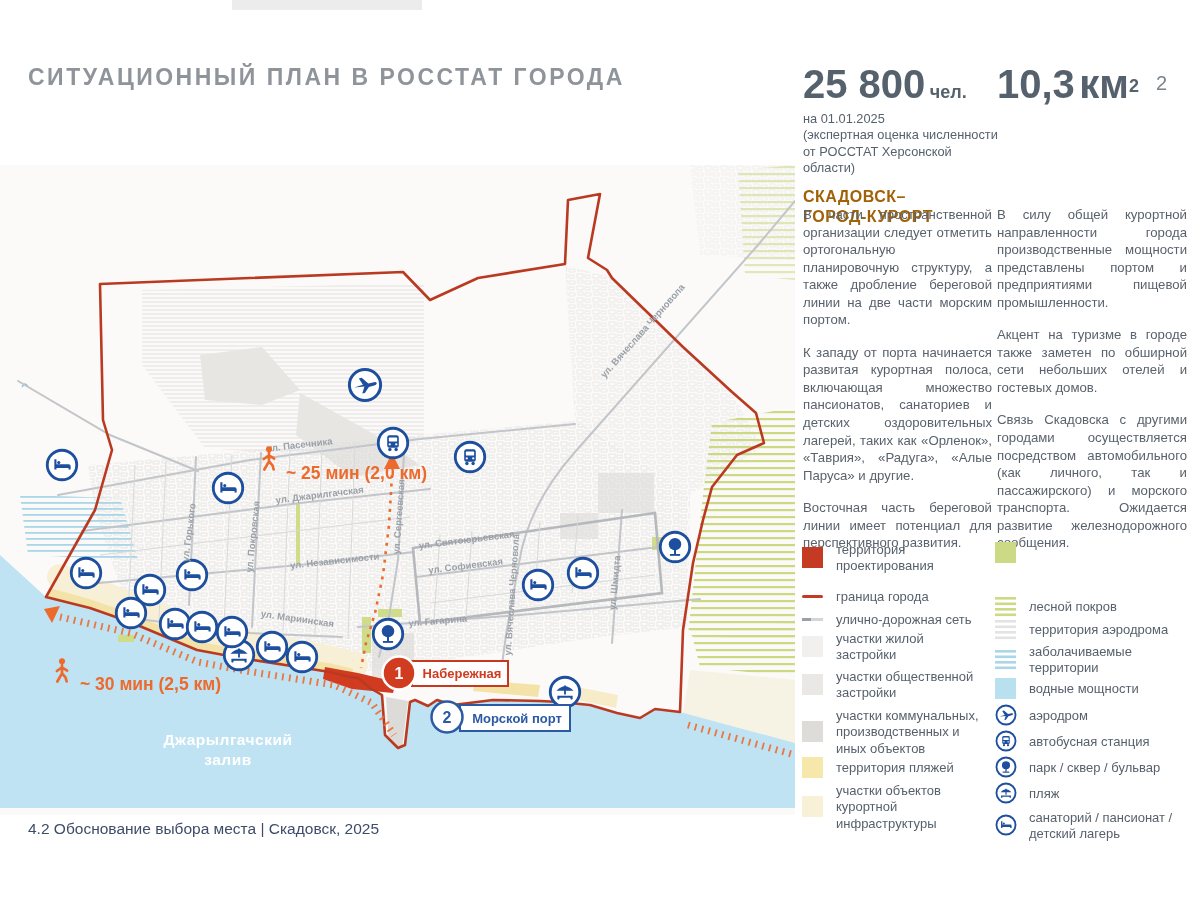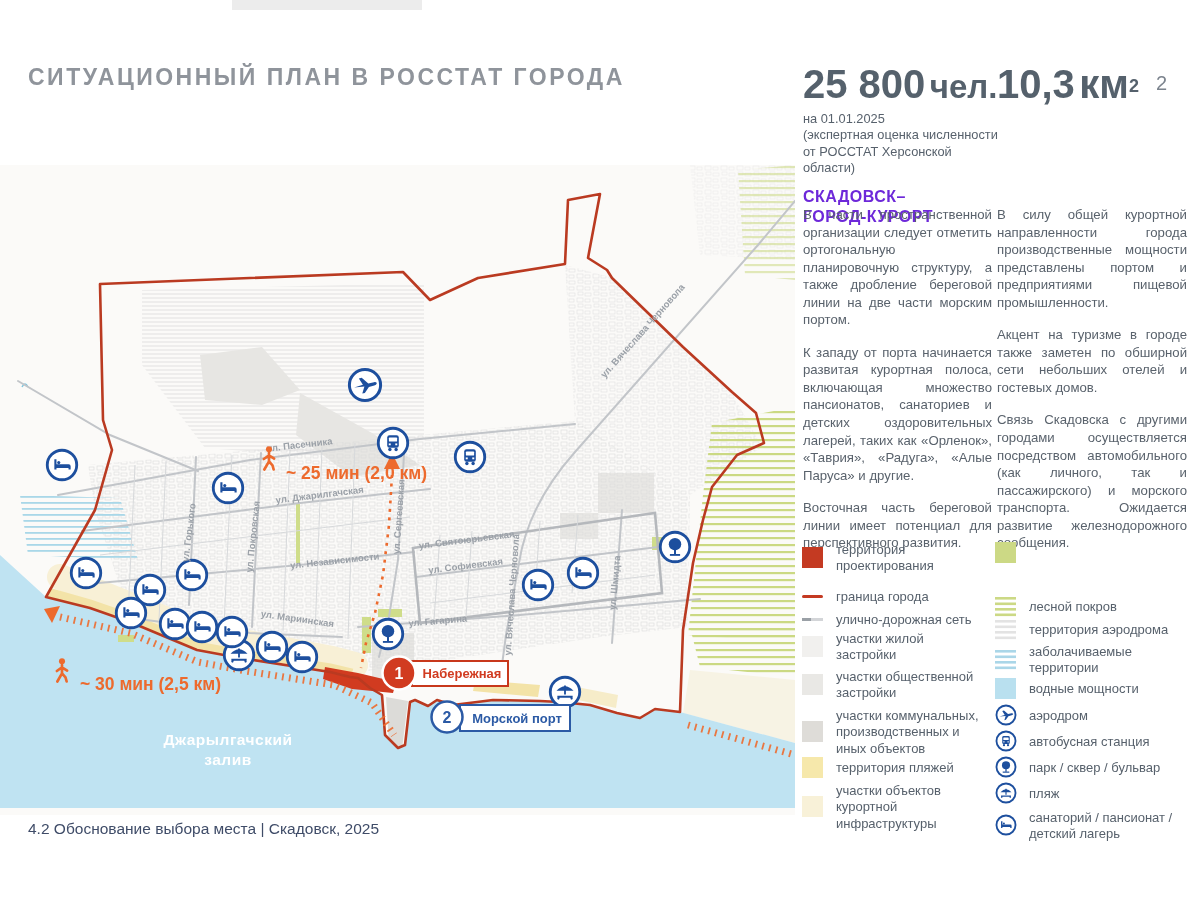--- a/index.html
+++ b/index.html
@@ -5,24 +5,24 @@
   html,body{margin:0;padding:0}
   body{width:1200px;height:900px;position:relative;background:#fff;overflow:hidden;
        font-family:"Liberation Sans",sans-serif;color:#5a636d}
   .abs{position:absolute}
   .page-title{left:28px;top:64px;font-size:23px;font-weight:bold;letter-spacing:2.5px;color:#8f949b;white-space:nowrap}
   .page-num{left:1156px;top:72px;font-size:20px;color:#7c848e}
   .top-strip{left:232px;top:0;width:190px;height:10px;background:#ececec}
 
   .stat-big{font-weight:bold;color:#55616c;white-space:nowrap}
   .stat-big .v{font-size:40px}
-  .stat-big .u{font-size:33px}
+  .stat-big .u{font-size:18px}
   .stat-big sup{font-size:18px}
   .stat-note{font-size:12.8px;line-height:1.28;color:#57616c}
-  .city-label{font-size:16px;font-weight:bold;letter-spacing:.5px;color:#6d28d9;line-height:1.25}
+  .city-label{font-size:16px;font-weight:bold;letter-spacing:.5px;color:#a16207;line-height:1.25}
 
   .col{width:189px;font-size:13.2px;line-height:1.33;text-align:justify;color:#59626c}
   .col p{margin:0 0 15px 0}
 
   .lg-row{position:absolute;display:flex;align-items:center}
   .lg-row .sw{width:21px;height:21px;flex:0 0 21px;margin-right:13px}
   .lg-row .lbl{font-size:13px;line-height:1.26;color:#57616c;padding-top:2px}
   .lg-line-wrap{width:21px;height:21px;flex:0 0 21px;margin-right:13px;display:flex;align-items:center}
   .lg-ic{width:22px;height:22px;flex:0 0 22px;margin-right:12px}
   .footer{left:28px;top:820px;font-size:15.5px;color:#3f4c68}

